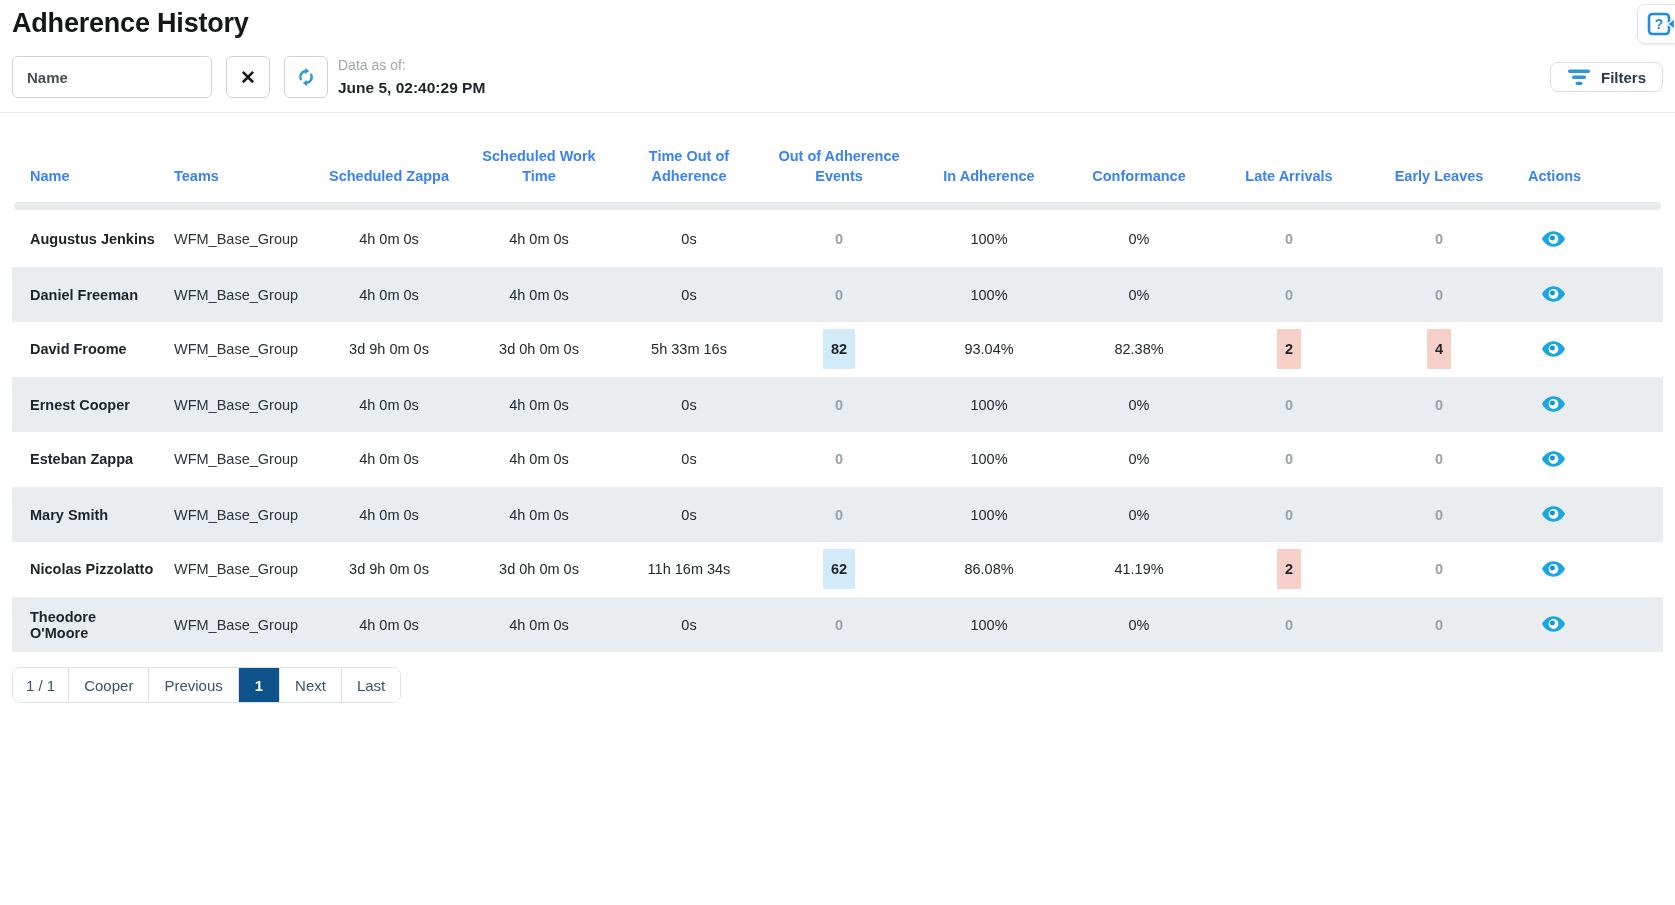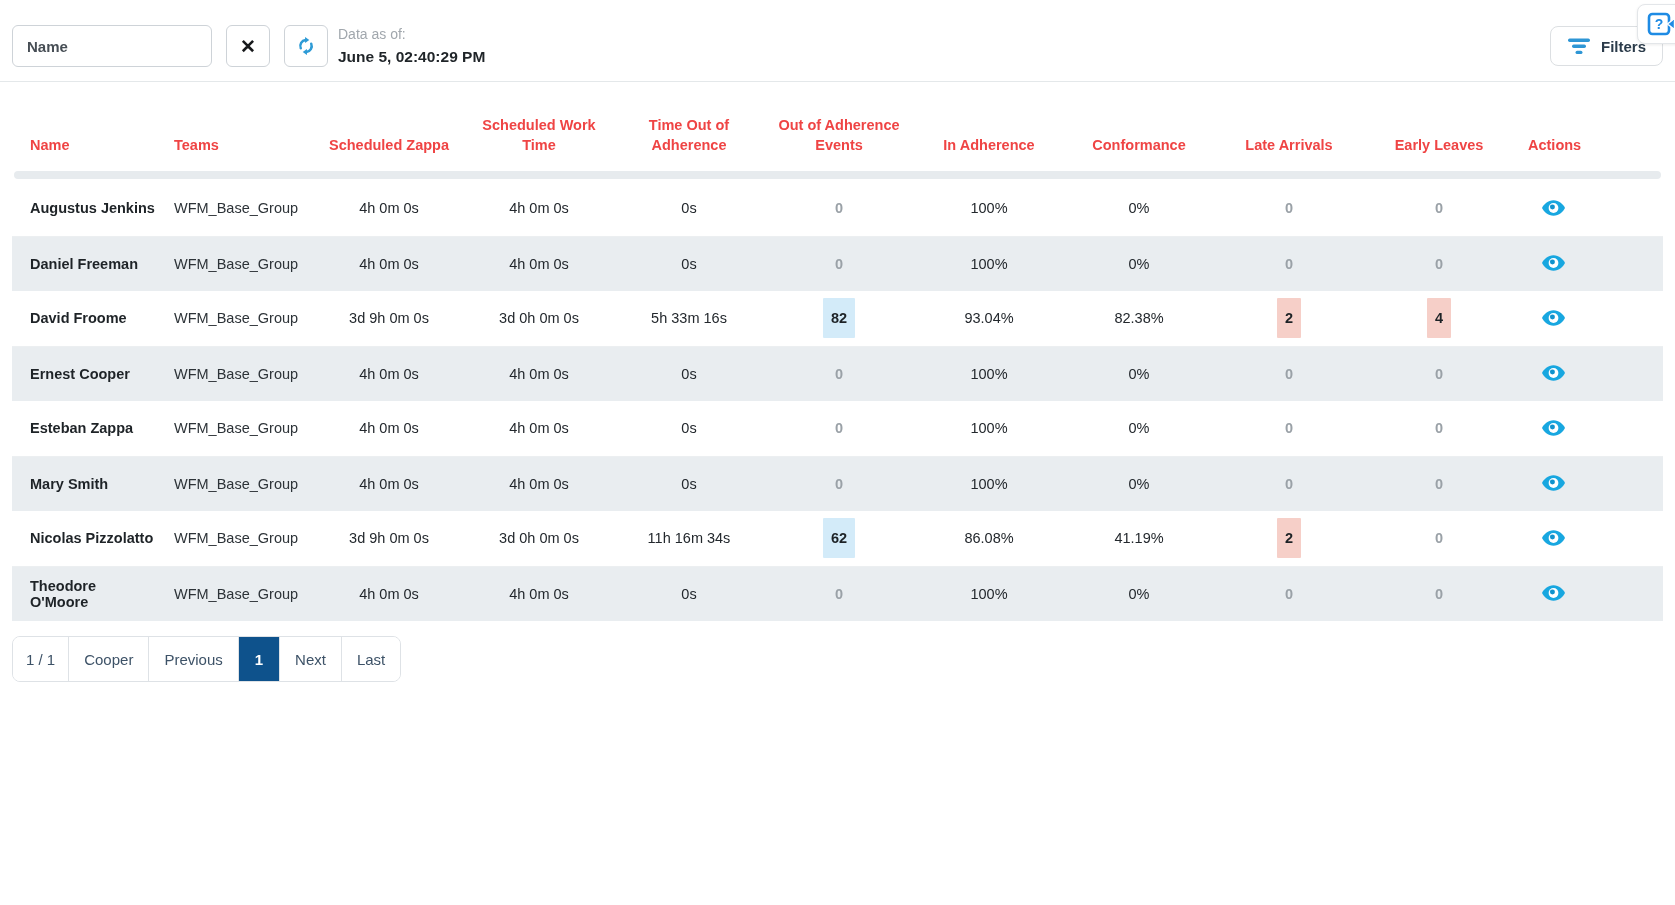--- a/index.html
+++ b/index.html
@@ -39,32 +39,32 @@
   .date-check { margin-left: auto; display: flex; }
   .sq-btn {
     width: 44px; height: 42px; background: #fff; border: 1px solid #ced3d8;
     border-radius: 6px; display: flex; align-items: center; justify-content: center; cursor: pointer;
   }
   .clear-glyph { font-size: 19px; font-weight: 700; color: #17191b; line-height: 1; }
   .data-as-of { display: flex; flex-direction: column; line-height: 1.2; margin-left: -4px; }
   .data-label { font-size: 14px; color: #a1a7ad; }
   .data-value { font-size: 15.5px; font-weight: 700; color: #1f2428; margin-top: 5px; }
   .filters-btn {
-    margin-left: auto; min-width: 98px; height: 40px; background: #fff;
+    margin-left: auto; min-width: 98px; height: 30px; background: #fff;
     border: 1px solid #dcdfe2; border-radius: 8px;
     display: flex; align-items: center; justify-content: center; gap: 10px;
     font-size: 15px; font-weight: 700; color: #2b3b4a; cursor: pointer; padding: 0 16px;
   }
   .toolbar-divider { border-top: 1px solid #e4e8ea; margin-top: 11px; }
   
   table.adh { border-collapse: collapse; table-layout: fixed; width: 1651px; margin: 0 12px; }
   thead th {
     vertical-align: bottom; text-align: center;
     padding: 34px 6px 16px 6px;
-    font-size: 14.5px; font-weight: 700; color: #ef4444; line-height: 1.35;
+    font-size: 14.5px; font-weight: 700; color: #3b82f6; line-height: 1.35;
   }
   th.c-name  { text-align: left; padding-left: 18px; }
   th.c-teams { text-align: left; padding-left: 12px; }
   th.c-actions { text-align: left; padding-left: 14px; }
   tr.strip-row td { padding: 0 2px 2px 2px; }
   .scroll-strip { height: 8px; background: #e7ebee; border-radius: 4px; }
   tbody td { height: 55px; padding: 0 6px; font-size: 14.5px; text-align: center; color: #23282d; }
   tbody tr:nth-child(even) { background: #e9edf0; }
   tbody tr:nth-child(odd) { border-bottom: 1px solid #eceff1; }
   td.c-name  { text-align: left; padding-left: 18px; font-weight: 700; color: #1e2327; }
@@ -73,21 +73,21 @@
   .muted { color: #9aa1a7; font-weight: 600; }
   .badge {
     display: inline-block; min-width: 24px; padding: 12px 8px; border-radius: 1px;
     font-weight: 700; font-size: 14.5px; color: #1d2226;
   }
   .badge-blue { background: #d3ebf9; }
   .badge-pink { background: #f6cfc8; }
   .eye-btn { background: none; border: none; cursor: pointer; padding: 2px 4px; display: inline-flex; }
   
   .pagination {
-    display: inline-flex; margin: 15px 0 0 12px; height: 46px;
+    display: inline-flex; margin: 15px 0 0 12px; height: 36px;
     border: 1px solid #dee2e6; border-radius: 8px; overflow: hidden; background: #fff;
   }
   .page-item {
     display: flex; align-items: center; justify-content: center;
     padding: 0 15px; font-size: 15px; color: #3d5267; background: #fff;
     border: none; border-right: 1px solid #dee2e6; cursor: pointer;
     font-family: "Liberation Sans", sans-serif;
   }
   .page-item:last-child { border-right: none; }
   .page-item.summary { cursor: default; padding: 0 13px; }
@@ -95,20 +95,21 @@
 </style>
 </head>
 <body>
 
 
 
 
 
 
 <div class="page-header">
+  <h1 class="title">Adherence History</h1>
   <button class="help-btn">
     <span style="display:flex;">
       <svg width="28" height="24" viewBox="0 0 28 24">
         <rect x="2" y="2" width="20" height="20" rx="3.5" fill="none" stroke="#1e8be4" stroke-width="2.6"></rect>
         <text x="12" y="17.2" font-size="14" font-weight="bold" fill="#1e8be4" text-anchor="middle" font-family="Liberation Sans, sans-serif">?</text>
         <path d="M27.5 6.5 L20.5 12 L27.5 17.5 Z" fill="#1e8be4" stroke="#ffffff" stroke-width="1.4"></path>
       </svg>
     </span>
   </button>
 </div>

